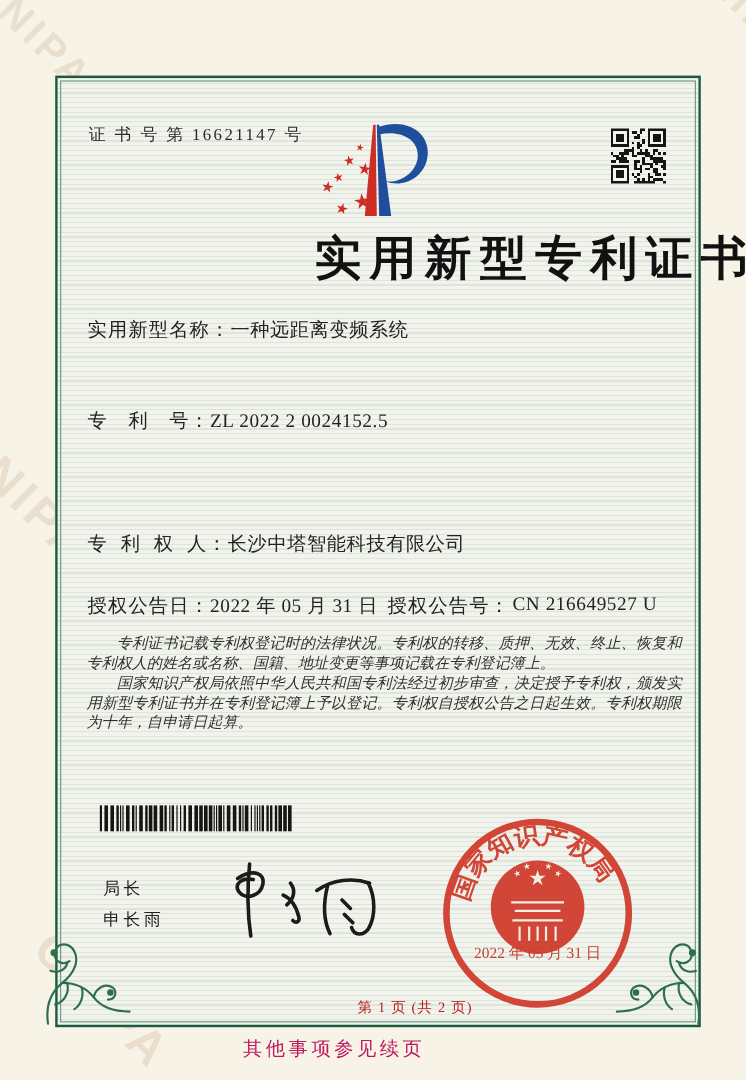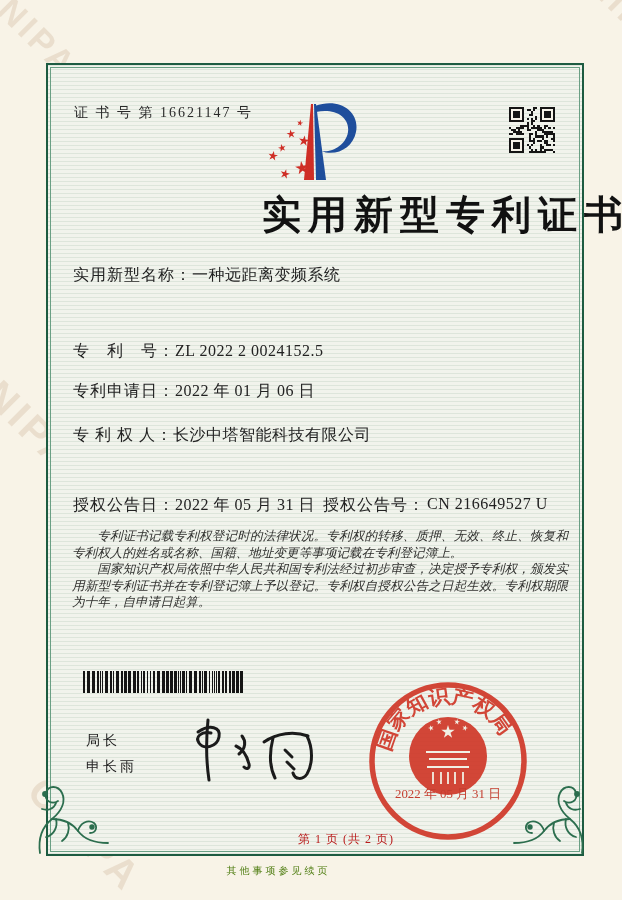--- a/index.html
+++ b/index.html
@@ -38,22 +38,22 @@
 
   .barcode{left:83px;top:671px;width:164px;height:22px;}
 
   .sig-label{left:86px;font-size:14px;letter-spacing:3px;color:#222;}
   .sig-svg{left:178px;top:710px;}
 
   .seal{left:363px;top:676px;opacity:0.93;}
 
   .page-info{left:46px;top:831px;width:600px;text-align:center;font-size:12px;
              letter-spacing:1px;color:#b91c1c;}
-  .cont-note{left:0;top:864px;width:557px;text-align:center;font-size:10px;
-             letter-spacing:3px;color:#4d7c0f;}
+  .cont-note{left:0;top:864px;width:557px;text-align:center;font-size:16px;
+             letter-spacing:3px;color:#be185d;}
 
   .flourish{position:absolute;width:80px;height:90px;}
   .flourish.br{transform:scaleX(-1);}
 </style>
 </head>
 <body>
 
 <div class="page">
 
   <div class="wm" style="left:-34px;top:8px;font-size:34px;">CNIPA</div>
@@ -244,24 +244,21 @@
     </svg>
 
   <div class="abs title">实用新型专利证书</div>
 
   <div class="frow" style="top:265px;">
     <span class="flabel">实用新型名称：</span><span class="fvalue">一种远距离变频系统</span>
   </div>
   <div class="frow" style="top:341px;">
     <span class="flabel">专　利　号：</span><span class="fvalue">ZL 2022 2 0024152.5</span>
   </div>
-  <div class="frow" style="top:381px;">
-    <span class="flabel">专利申请日：</span><span class="fvalue">2022 年 01 月 06 日</span>
-  </div>
-  <div class="frow" style="top:425px;">
+  <div class="frow" style="top:443px;font-family:Liberation Mono, monospace;">
     <span class="flabel">专 利 权 人：</span><span class="fvalue">长沙中塔智能科技有限公司</span>
   </div>
   <div class="frow" style="top:495px;width:500px;">
     <span class="flabel">授权公告日：</span><span class="fvalue">2022 年 05 月 31 日</span>
     <span class="pub-label">授权公告号：</span>
     <span class="pub-value">CN 216649527 U</span>
   </div>
 
   <div class="abs paras">
     <p>专利证书记载专利权登记时的法律状况。专利权的转移、质押、无效、终止、恢复和专利权人的姓名或名称、国籍、地址变更等事项记载在专利登记簿上。</p>

